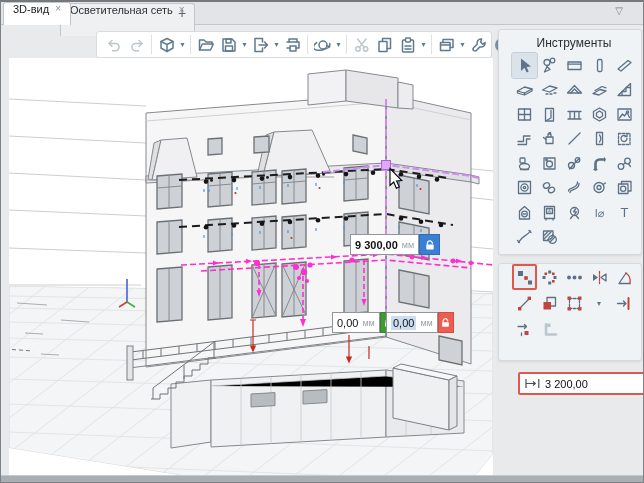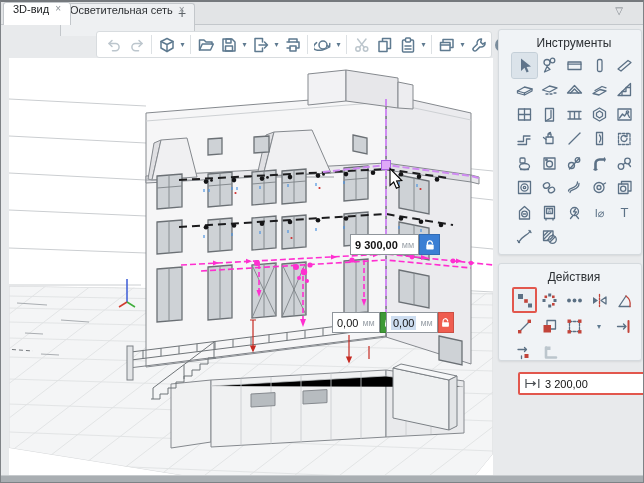--- a/index.html
+++ b/index.html
@@ -634,21 +634,20 @@
             <rect x="3.5" y="4" width="9.5" height="9.5"></rect>
             <path d="M4,12 l7,-7 M4,8.5 l4,-4 M7.5,13 l5.5,-5.5"></path>
             <circle cx="12.5" cy="12.5" r="3.8" fill="#f0f3f6"></circle>
             <path d="M10.5,14.5 l4.5,-4.5 M10,12.5 l3,-3"></path>
           </svg>
         </div>
     </div>
   </div>
 
   <div class="panel" style="top:261px;height:98px;">
-    <div class="title">Действия</div>
     <div class="agrid">
       <div class="act hl">
           <svg width="19" height="19">
             <rect x="3" y="3" width="5" height="5" fill="#5b7084" stroke="none"></rect>
             <rect x="9.2" y="8.2" width="3.6" height="3.6" fill="#c2443a" stroke="none"></rect>
             <rect x="13" y="12.5" width="4" height="4" fill="#5b7084" stroke="none"></rect>
           </svg>
         </div>
       <div class="act">
           <svg width="19" height="19">

